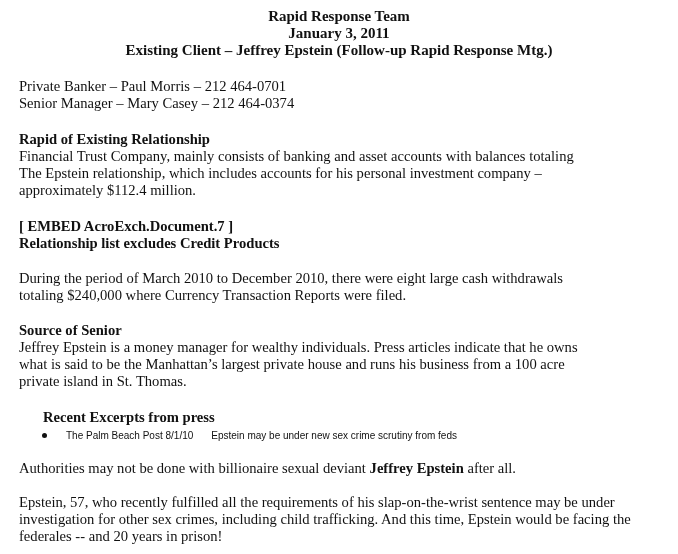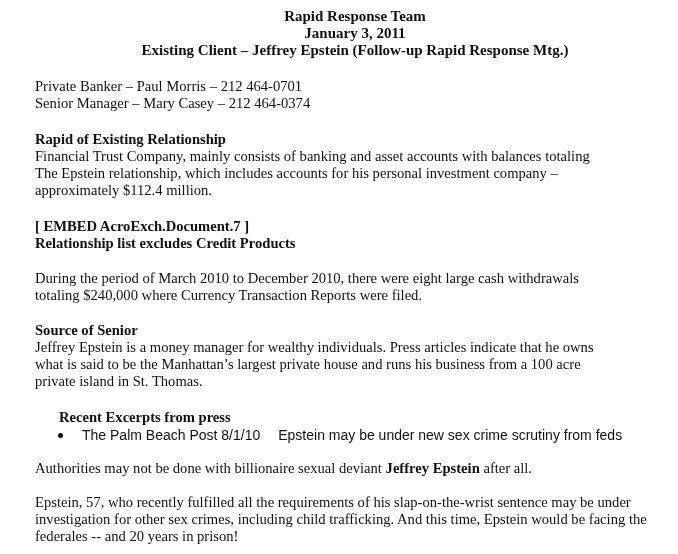--- a/index.html
+++ b/index.html
@@ -12,21 +12,21 @@
       height: 554px;
       overflow: hidden;
       position: relative;
       color: #111111;
       font-family: "Liberation Serif", serif;
       font-size: 14.6px;
       line-height: 17px;
     }
     .page {
       position: absolute;
-      left: 16px;
+      left: 0;
       top: 0;
       width: 600px;
       height: 554px;
     }
     .header {
       position: absolute;
       left: 0;
       top: 8px;
       width: 678px;
       text-align: center;
@@ -45,21 +45,21 @@
     .section-title {
       font-weight: bold;
       white-space: nowrap;
     }
     .bullet-row {
       position: absolute;
       left: 40px;
       top: 427px;
       white-space: nowrap;
       font-family: "Liberation Sans", sans-serif;
-      font-size: 14px;
+      font-size: 10px;
       line-height: 17px;
       display: flex;
       align-items: center;
     }
     .bullet-dot {
       display: inline-block;
       width: 5px;
       height: 5px;
       border-radius: 50%;
       background: #111;

